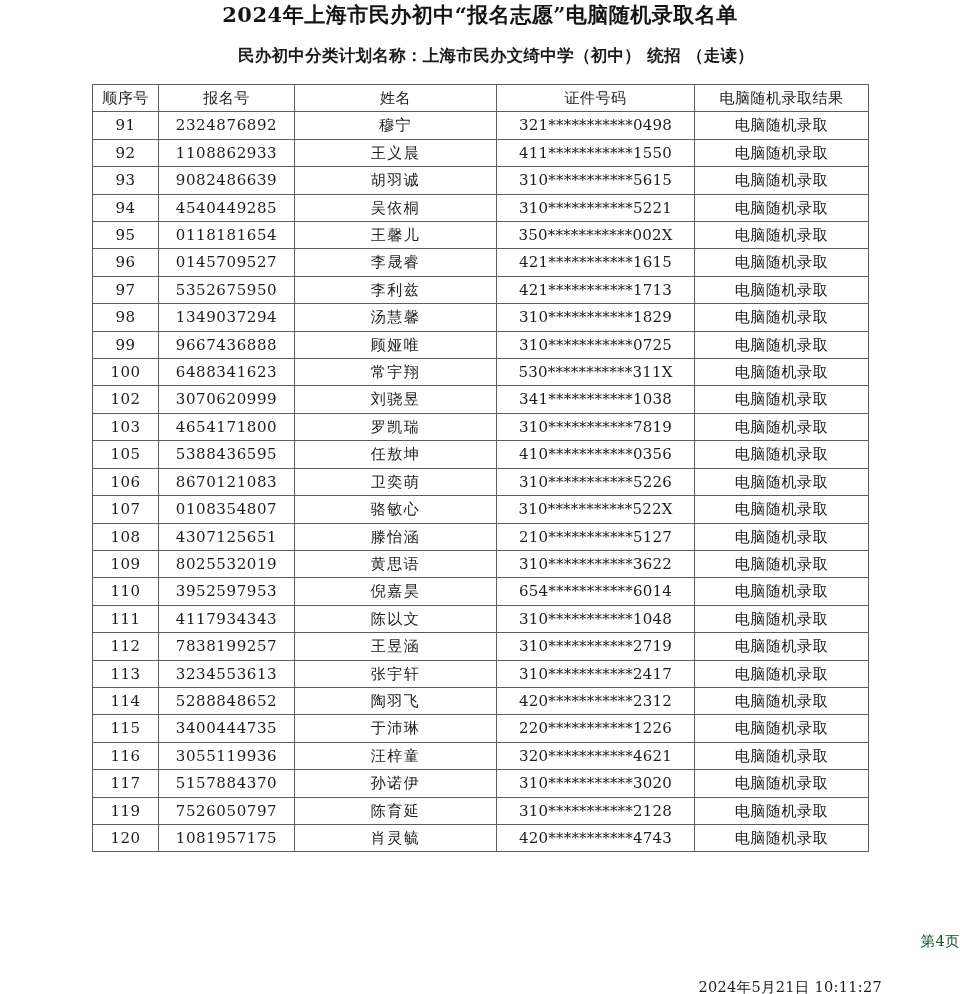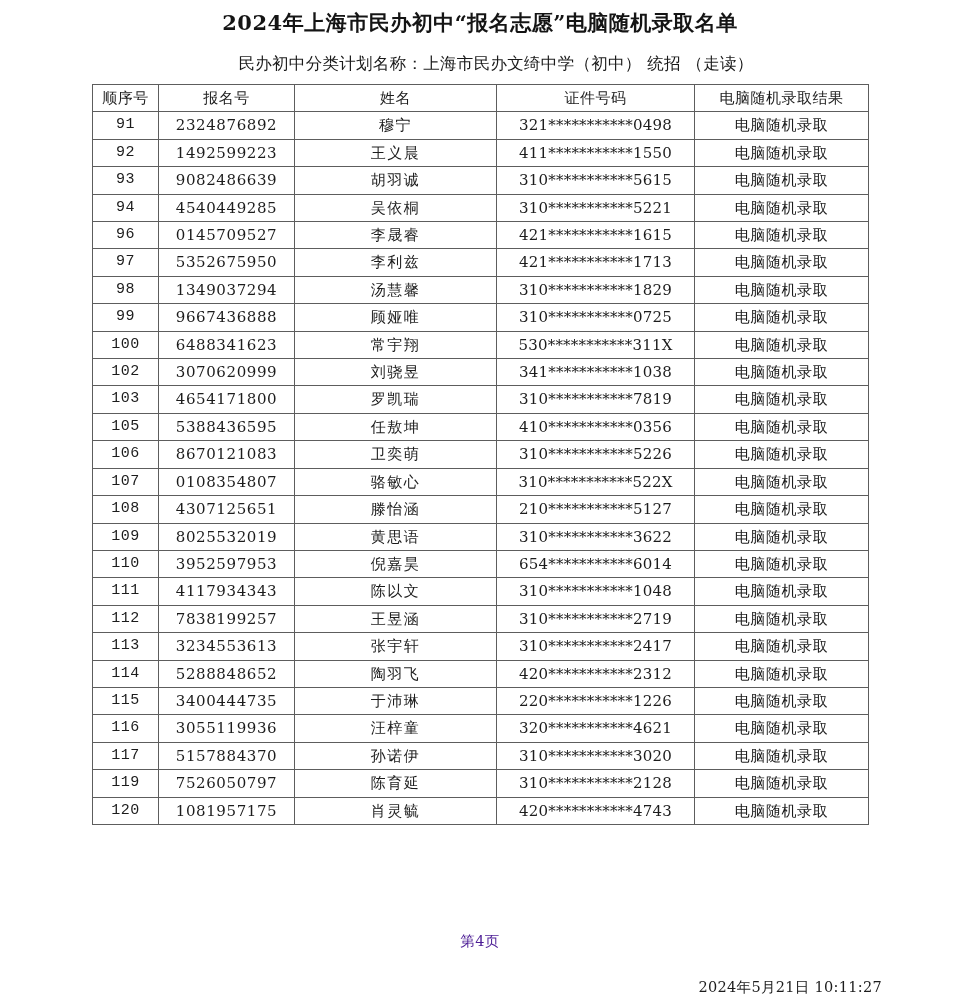--- a/index.html
+++ b/index.html
@@ -19,28 +19,27 @@
     width: 960px;
     height: 994px;
     box-sizing: border-box;
   }
   .doc-title {
     text-align: center;
     font-size: 21px;
     font-weight: bold;
     letter-spacing: 0.5px;
     color: #141414;
-    padding-top: 8px;
     line-height: 30px;
     font-family: "DejaVu Serif", "Liberation Serif", serif;
   }
   .doc-subtitle {
     text-align: center;
     font-size: 16.5px;
-    font-weight: normal;
+    font-weight: bold;
     color: #1a1a1a;
     margin-top: 14px;
     line-height: 24px;
     letter-spacing: 0.3px;
     padding-left: 32px;
   }
   .table-wrap {
     position: absolute;
     left: 92px;
     top: 84px;
@@ -67,40 +66,40 @@
   table.roster thead th {
     font-weight: normal;
     font-size: 15px;
     letter-spacing: 0.5px;
   }
   col.c-seq   { width: 66px; }
   col.c-reg   { width: 136px; }
   col.c-name  { width: 202px; }
   col.c-id    { width: 198px; }
   col.c-res   { width: 174px; }
-  td.seq-cell  { font-size: 15px; letter-spacing: 0.5px; font-family: Liberation Mono, monospace; }
+  td.seq-cell  { font-size: 15px; letter-spacing: 0.5px; }
   td.reg-cell  { font-size: 15px; letter-spacing: 0.6px; }
   td.name-cell { font-size: 16px; letter-spacing: 1.5px; }
   td.id-cell   { font-size: 14.5px; letter-spacing: 0.2px; }
   td.res-cell  { font-size: 15px; letter-spacing: 0.6px; }
   .footer {
     position: absolute;
     left: 0;
     top: 932px;
     width: 960px;
     height: 62px;
   }
   .page-no {
     position: absolute;
     left: 0;
     top: 0;
     width: 960px;
-    text-align: center;
+    text-align: right;
     font-size: 14.5px;
-    color: #4c1d95;
+    color: #14532d;
     letter-spacing: 0.4px;
   }
   .stamp {
     position: absolute;
     right: 78px;
     top: 0;
     font-size: 14.5px;
     color: #1c1c1c;
     line-height: 22px;
     letter-spacing: 0.3px;
@@ -142,37 +141,44 @@
       <tbody id="roster-body">
           <tr>
             <td class="seq-cell">91</td>
             <td class="reg-cell">2324876892</td>
             <td class="name-cell">穆宁</td>
             <td class="id-cell">321***********0498</td>
             <td class="res-cell">电脑随机录取</td>
           </tr>
           <tr>
             <td class="seq-cell">92</td>
-            <td class="reg-cell">1492599223</td>
+            <td class="reg-cell">1108862933</td>
             <td class="name-cell">王义晨</td>
             <td class="id-cell">411***********1550</td>
             <td class="res-cell">电脑随机录取</td>
           </tr>
           <tr>
             <td class="seq-cell">93</td>
             <td class="reg-cell">9082486639</td>
             <td class="name-cell">胡羽诚</td>
             <td class="id-cell">310***********5615</td>
             <td class="res-cell">电脑随机录取</td>
           </tr>
           <tr>
             <td class="seq-cell">94</td>
             <td class="reg-cell">4540449285</td>
             <td class="name-cell">吴依桐</td>
             <td class="id-cell">310***********5221</td>
+            <td class="res-cell">电脑随机录取</td>
+          </tr>
+          <tr>
+            <td class="seq-cell">95</td>
+            <td class="reg-cell">0118181654</td>
+            <td class="name-cell">王馨儿</td>
+            <td class="id-cell">350***********002X</td>
             <td class="res-cell">电脑随机录取</td>
           </tr>
           <tr>
             <td class="seq-cell">96</td>
             <td class="reg-cell">0145709527</td>
             <td class="name-cell">李晟睿</td>
             <td class="id-cell">421***********1615</td>
             <td class="res-cell">电脑随机录取</td>
           </tr>
           <tr>

